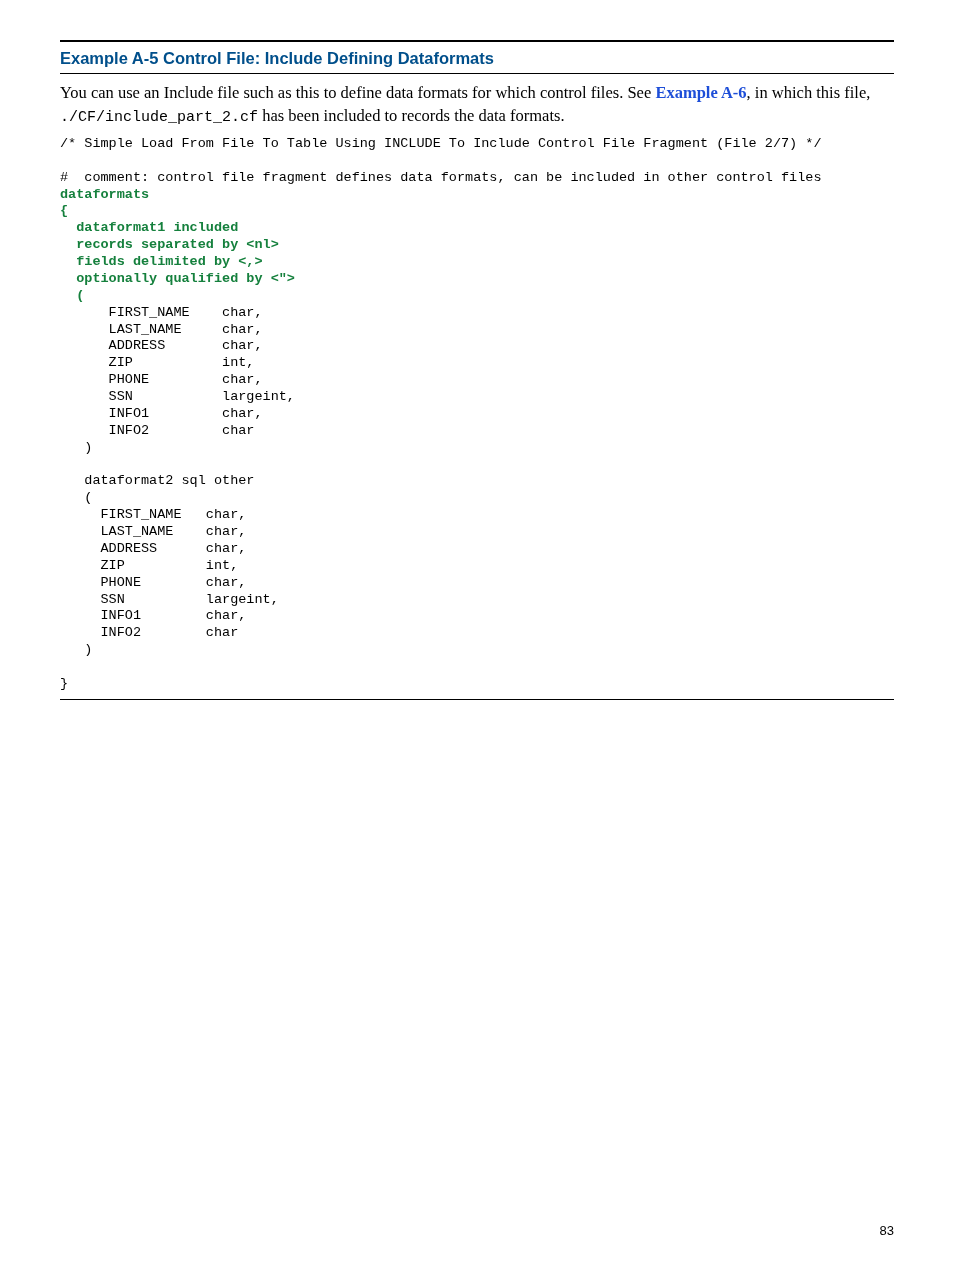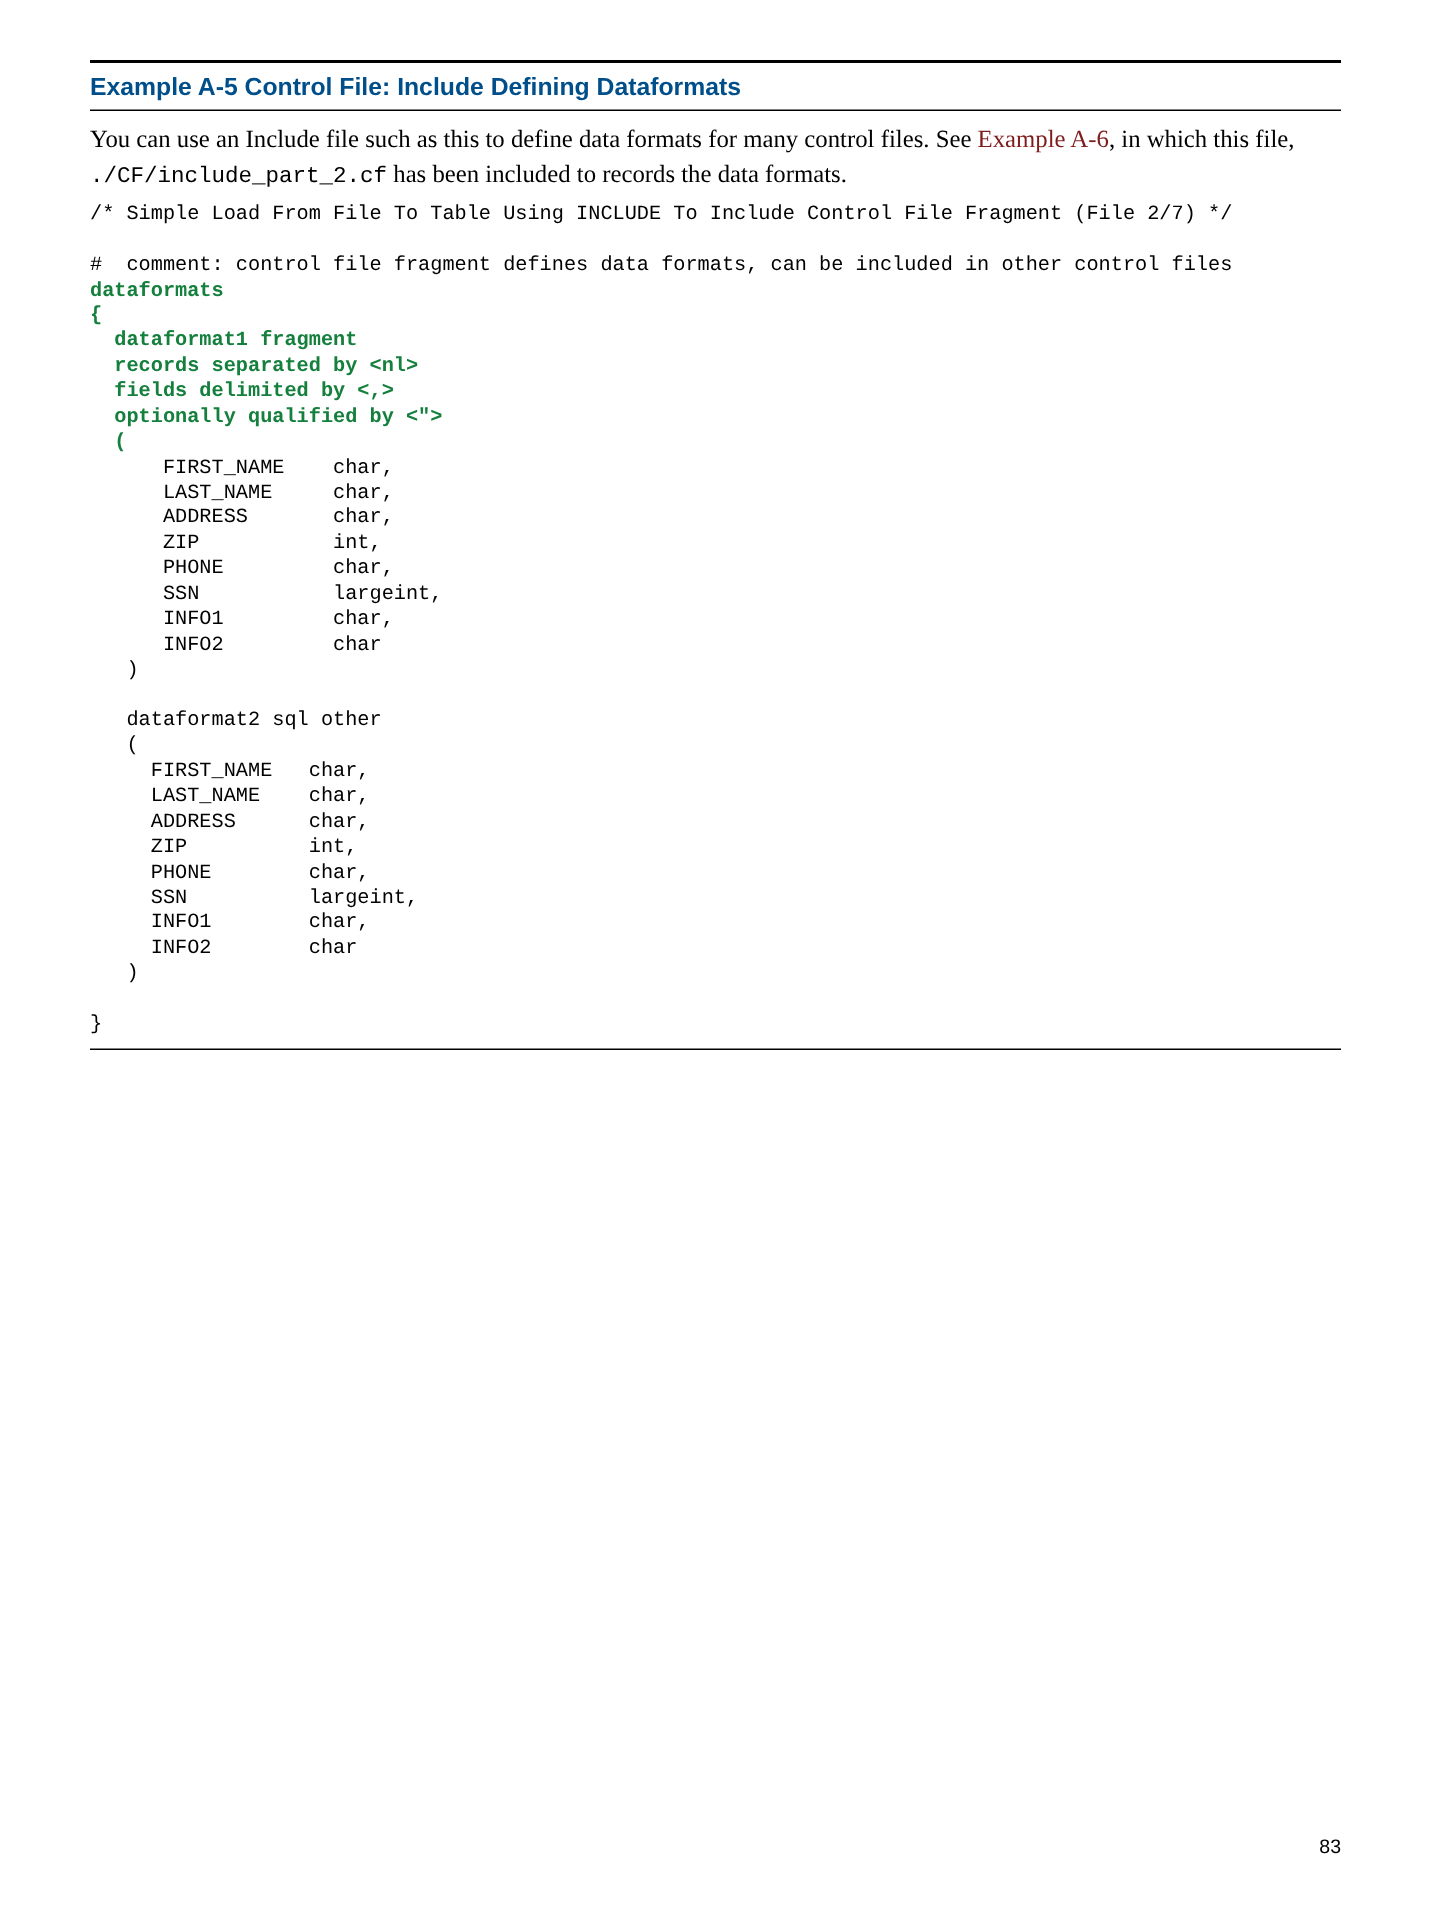--- a/index.html
+++ b/index.html
@@ -35,22 +35,23 @@
       border-top: 1px solid #000;
       margin: 0 0 8px 0;
     }
     .body-text {
       font-size: 16.5px;
       line-height: 1.35;
       margin: 0 0 8px 0;
       color: #000;
     }
     .body-text a {
-      color: #7f1d1d;
+      color: #1d4ed8;
       text-decoration: none;
+      font-weight: bold;
     }
     .inline-code {
       font-family: 'Courier New', Courier, monospace;
       font-size: 15px;
     }
     .code-block {
       font-family: 'Courier New', Courier, monospace;
       font-size: 13.5px;
       line-height: 1.25;
       white-space: pre;
@@ -80,29 +81,29 @@
 
 <div class="page">
 
   <hr class="hr-top">
 
   <div class="example-heading">Example  A-5  Control File: Include Defining Dataformats</div>
 
   <hr class="hr-under">
 
   <p class="body-text">
-    <span>You can use an Include file such as this to define data formats for many control files. See </span><a href="#">Example A-6</a><span>, in which this file, </span><span class="inline-code">./CF/include_part_2.cf</span><span> has been included to records the data formats.</span>
+    <span>You can use an Include file such as this to define data formats for which control files. See </span><a href="#">Example A-6</a><span>, in which this file, </span><span class="inline-code">./CF/include_part_2.cf</span><span> has been included to records the data formats.</span>
   </p>
 
   <div class="code-block"><span>/* Simple Load From File To Table Using INCLUDE To Include Control File Fragment (File 2/7) */</span>
 <span></span>
 <span>#  comment: control file fragment defines data formats, can be included in other control files</span>
 <span class="hl">dataformats</span>
 <span class="hl">{</span>
-<span class="hl">  dataformat1 fragment</span>
+<span class="hl">  dataformat1 included</span>
 <span class="hl">  records separated by &lt;nl&gt;</span>
 <span class="hl">  fields delimited by &lt;,&gt;</span>
 <span class="hl">  optionally qualified by &lt;"&gt;</span>
 <span class="hl">  (</span>
 <span>      FIRST_NAME    char,</span>
 <span>      LAST_NAME     char,</span>
 <span>      ADDRESS       char,</span>
 <span>      ZIP           int,</span>
 <span>      PHONE         char,</span>
 <span>      SSN           largeint,</span>

